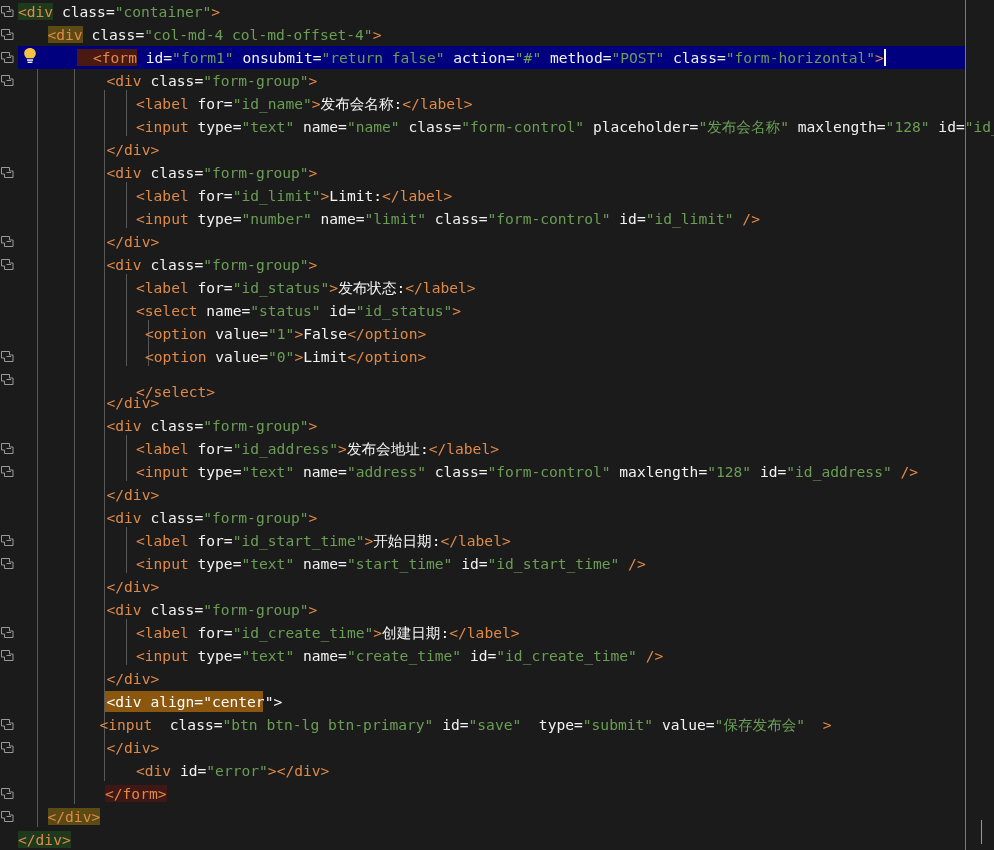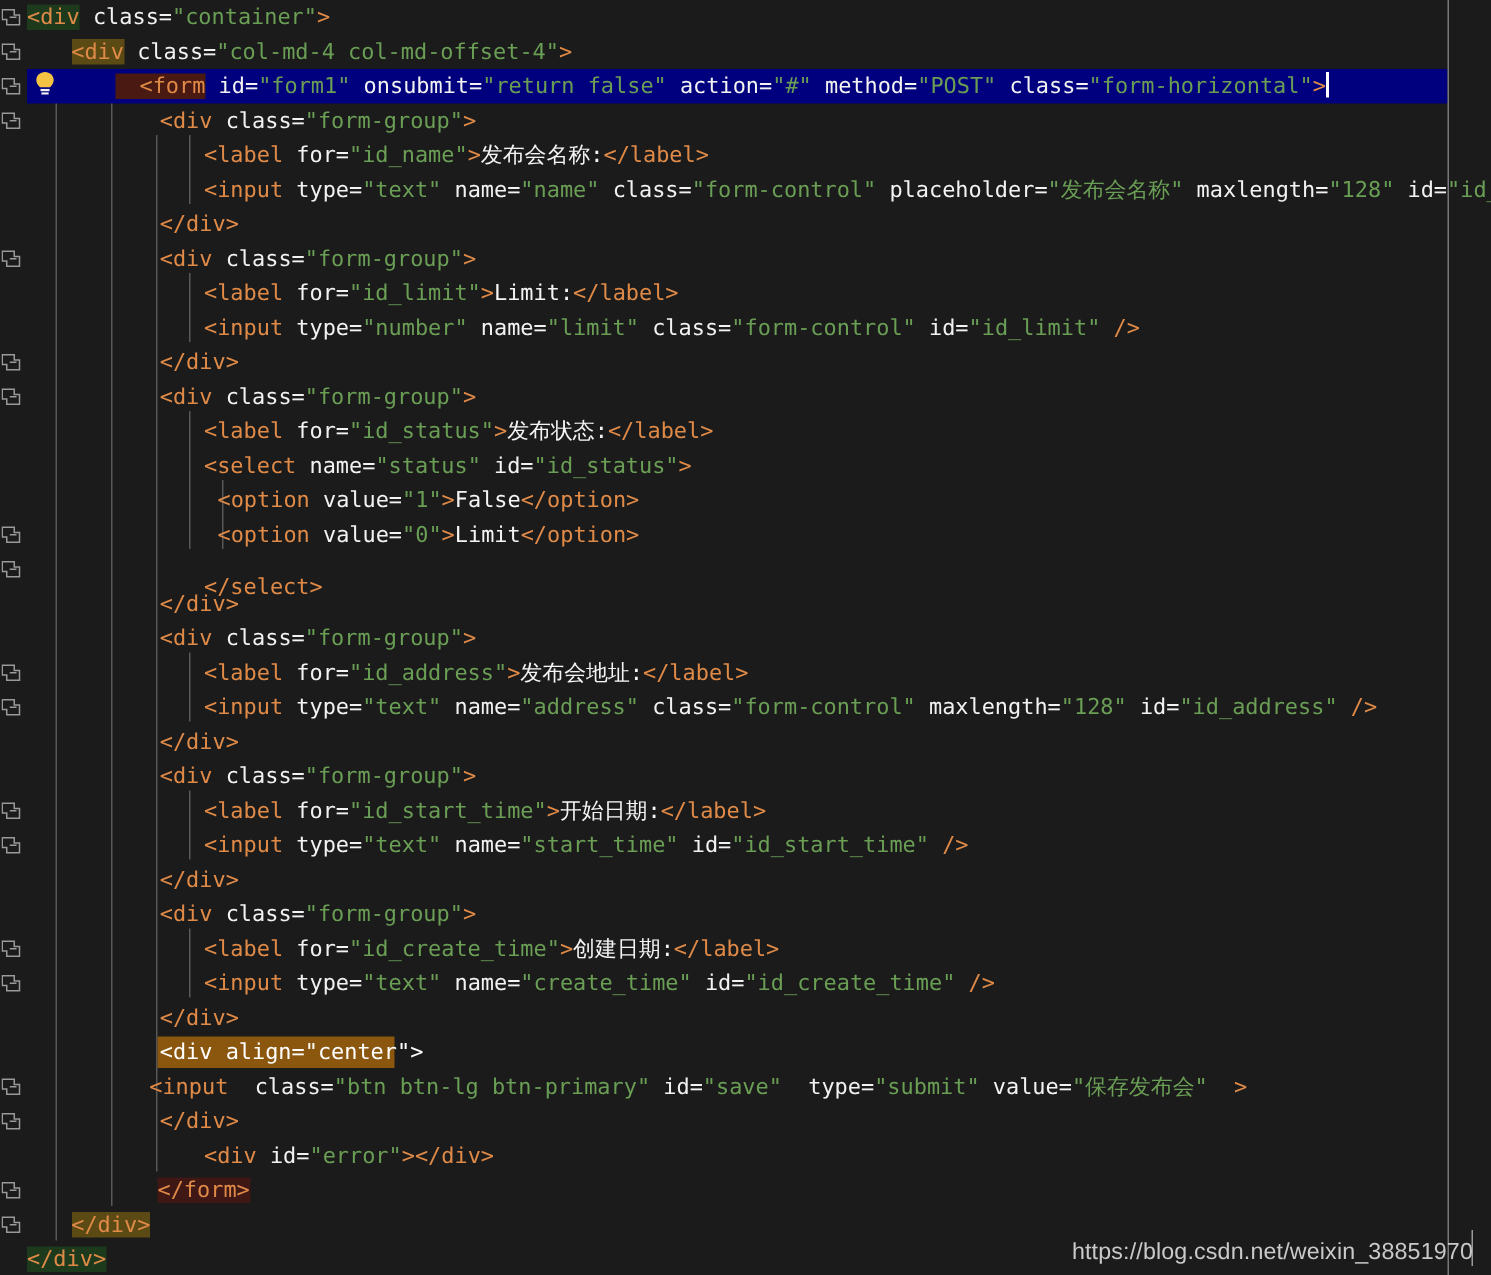--- a/index.html
+++ b/index.html
@@ -296,20 +296,19 @@
       <div class="line" style="top: 713px; left: 99.5px;"><span class="tag">&lt;input</span><span class="plain">  </span><span class="attr">class=</span><span class="val">"btn btn-lg btn-primary"</span><span class="plain"> </span><span class="attr">id=</span><span class="val">"save"</span><span class="plain">  </span><span class="attr">type=</span><span class="val">"submit"</span><span class="plain"> </span><span class="attr">value=</span><span class="val">"保存发布会"</span><span class="plain">  </span><span class="tag">&gt;</span></div>
       <div class="line" style="top: 736px; left: 106.5px;"><span class="tag">&lt;/div&gt;</span></div>
       <div class="line" style="top: 759px; left: 136px;"><span class="tag">&lt;div</span><span class="plain"> </span><span class="attr">id=</span><span class="val">"error"</span><span class="tag">&gt;</span><span class="tag">&lt;/div&gt;</span></div>
       <div class="line" style="top: 782px; left: 77px; margin-left: 28px;"><span class="tag bg-maroon">&lt;/form&gt;</span></div>
       <div class="line" style="top: 805px; left: 47.5px;"><span class="tag bg-olive">&lt;/div&gt;</span></div>
       <div class="line" style="top: 828px; left: 18px;"><span class="tag bg-green">&lt;/div&gt;</span></div>
     </div>
   <div class="margin-guide"></div>
 
   <div id="watermark-bar"></div>
-  <div id="watermark">https://blog.csdn.net/weixin_38851970</div>
 
 <div class="bulb" style="top: 47px;"><svg width="16" height="18" viewBox="0 0 16 18">
         <path d="M8 1 C4.7 1 2.2 3.4 2.2 6.4 C2.2 8.6 3.6 10 4.6 11.2 L11.4 11.2 C12.4 10 13.8 8.6 13.8 6.4 C13.8 3.4 11.3 1 8 1 Z" fill="#f5c343"></path>
         <rect x="5" y="12.3" width="6" height="1.5" fill="#f2f2f2"></rect>
         <rect x="5.6" y="14.6" width="4.8" height="1.4" fill="#f2f2f2"></rect>
       </svg></div>
   </div>
 
 </body></html>

